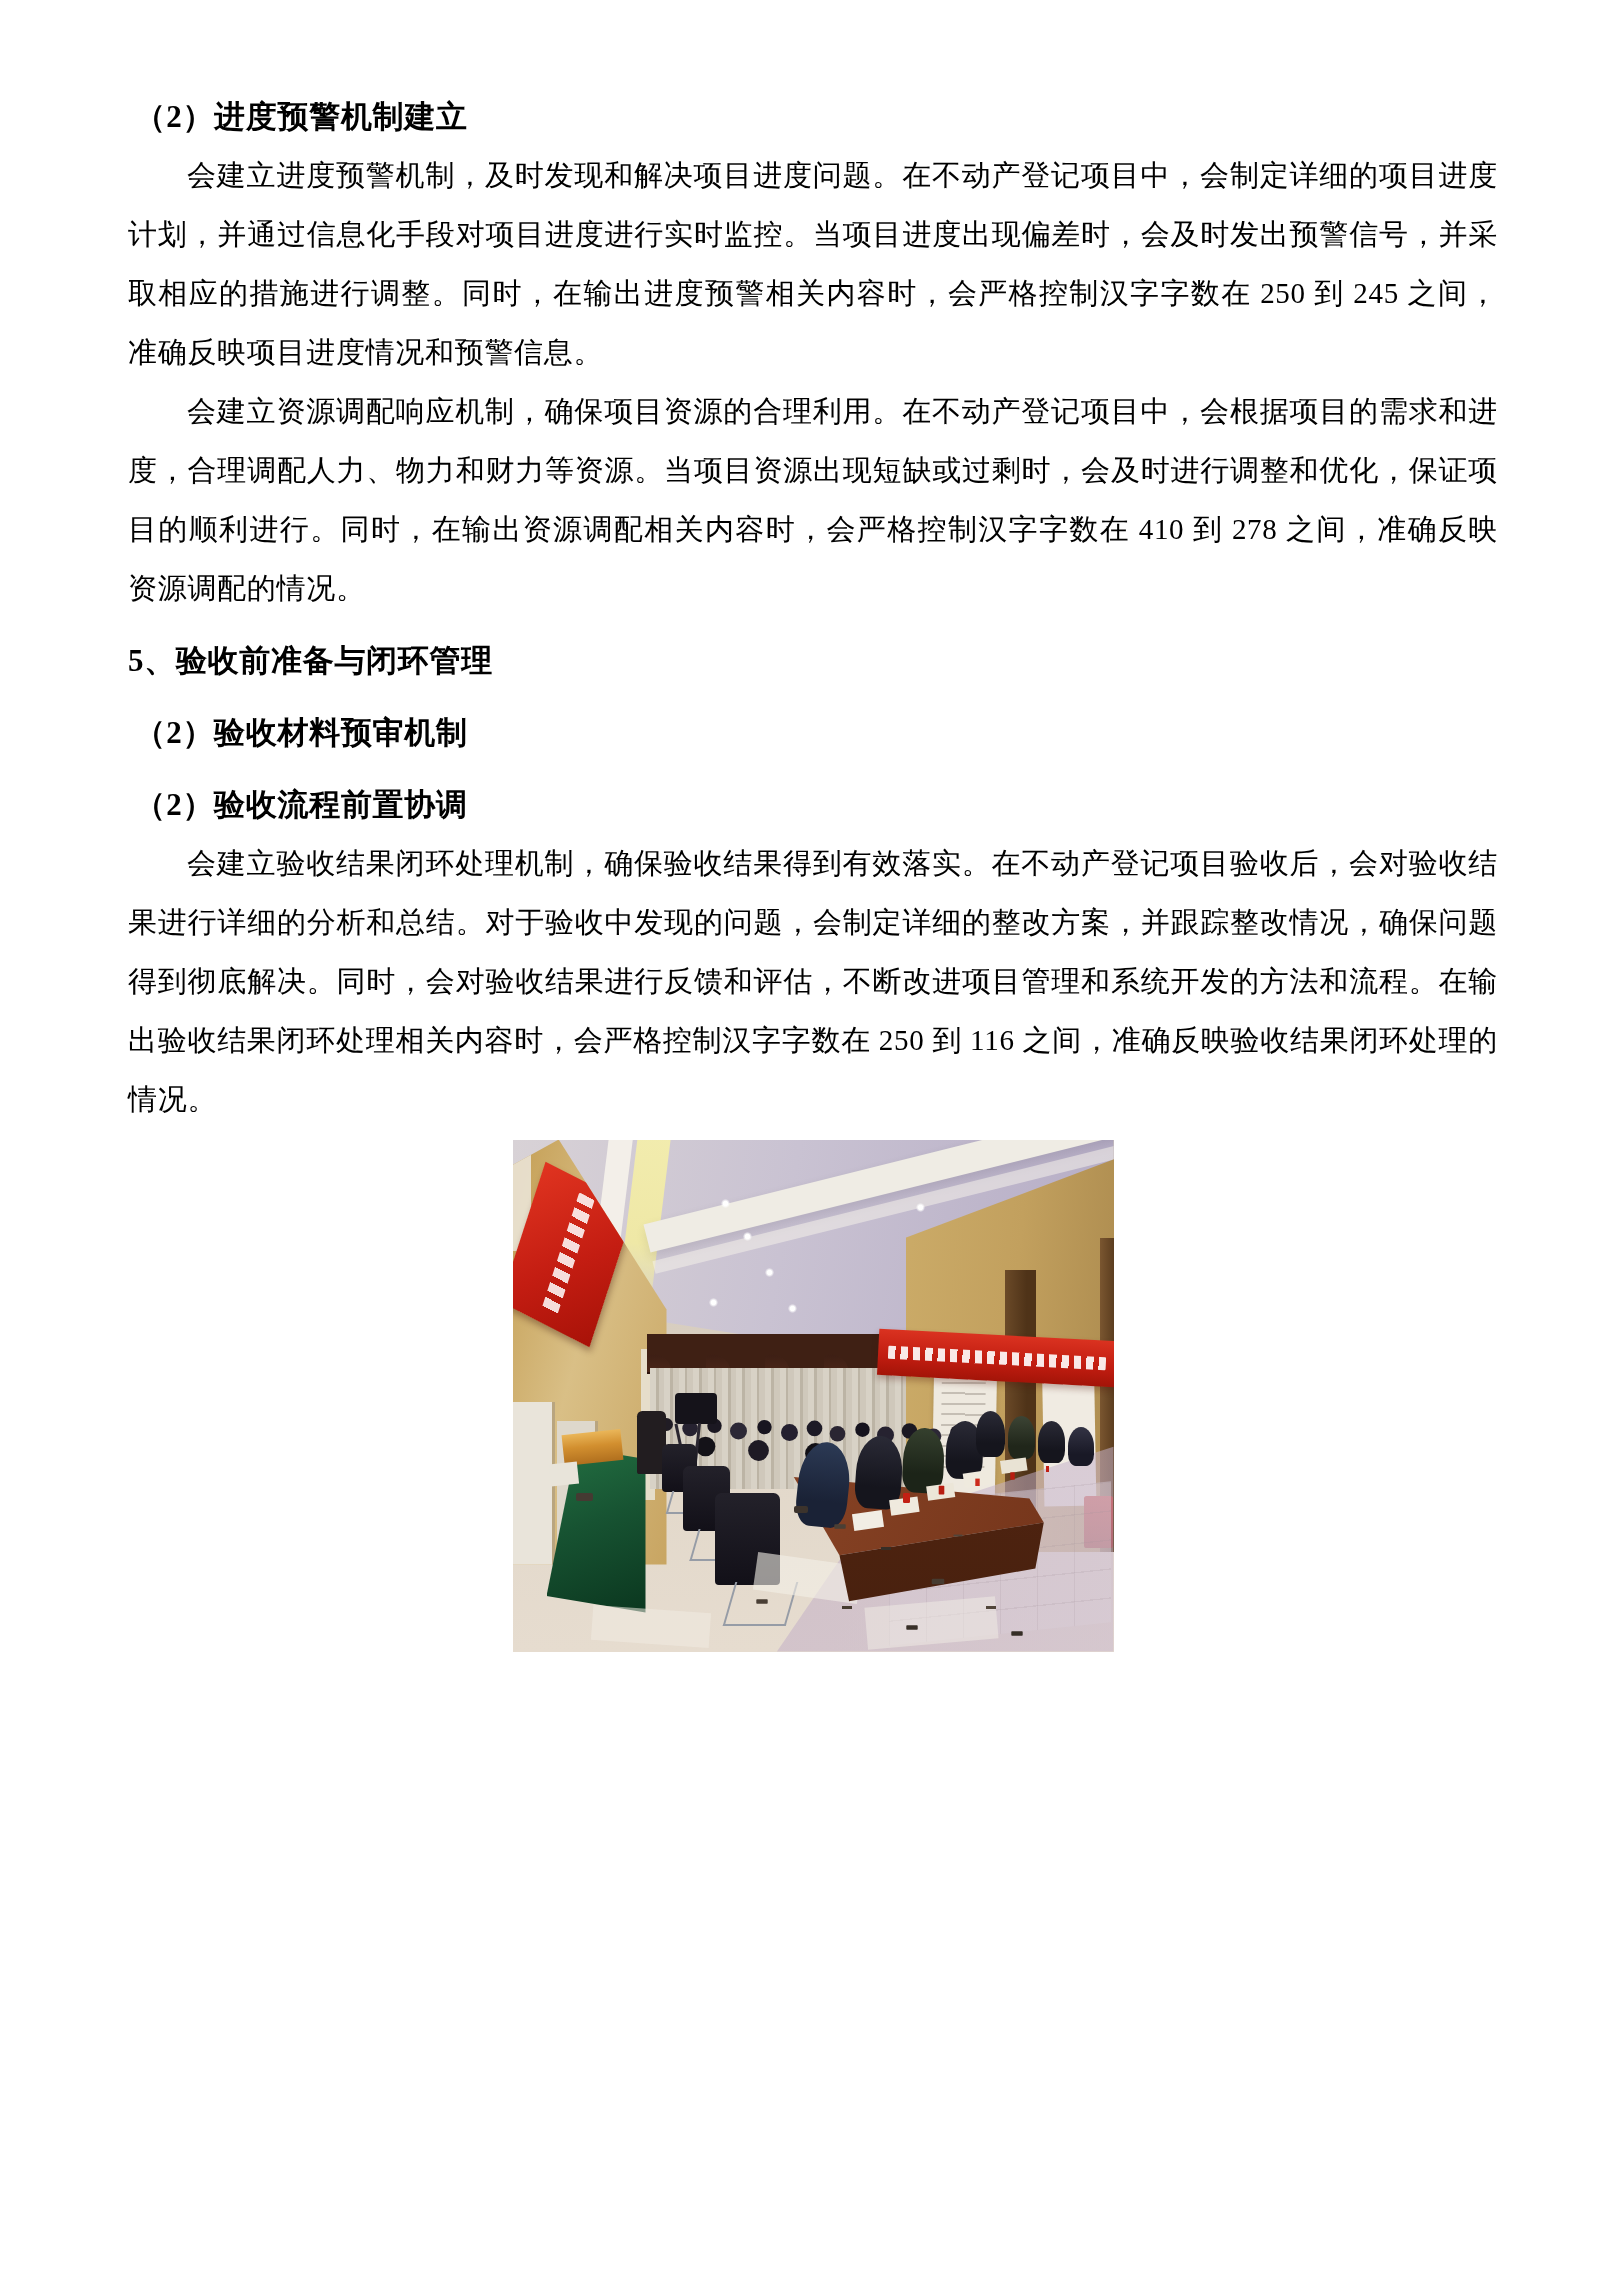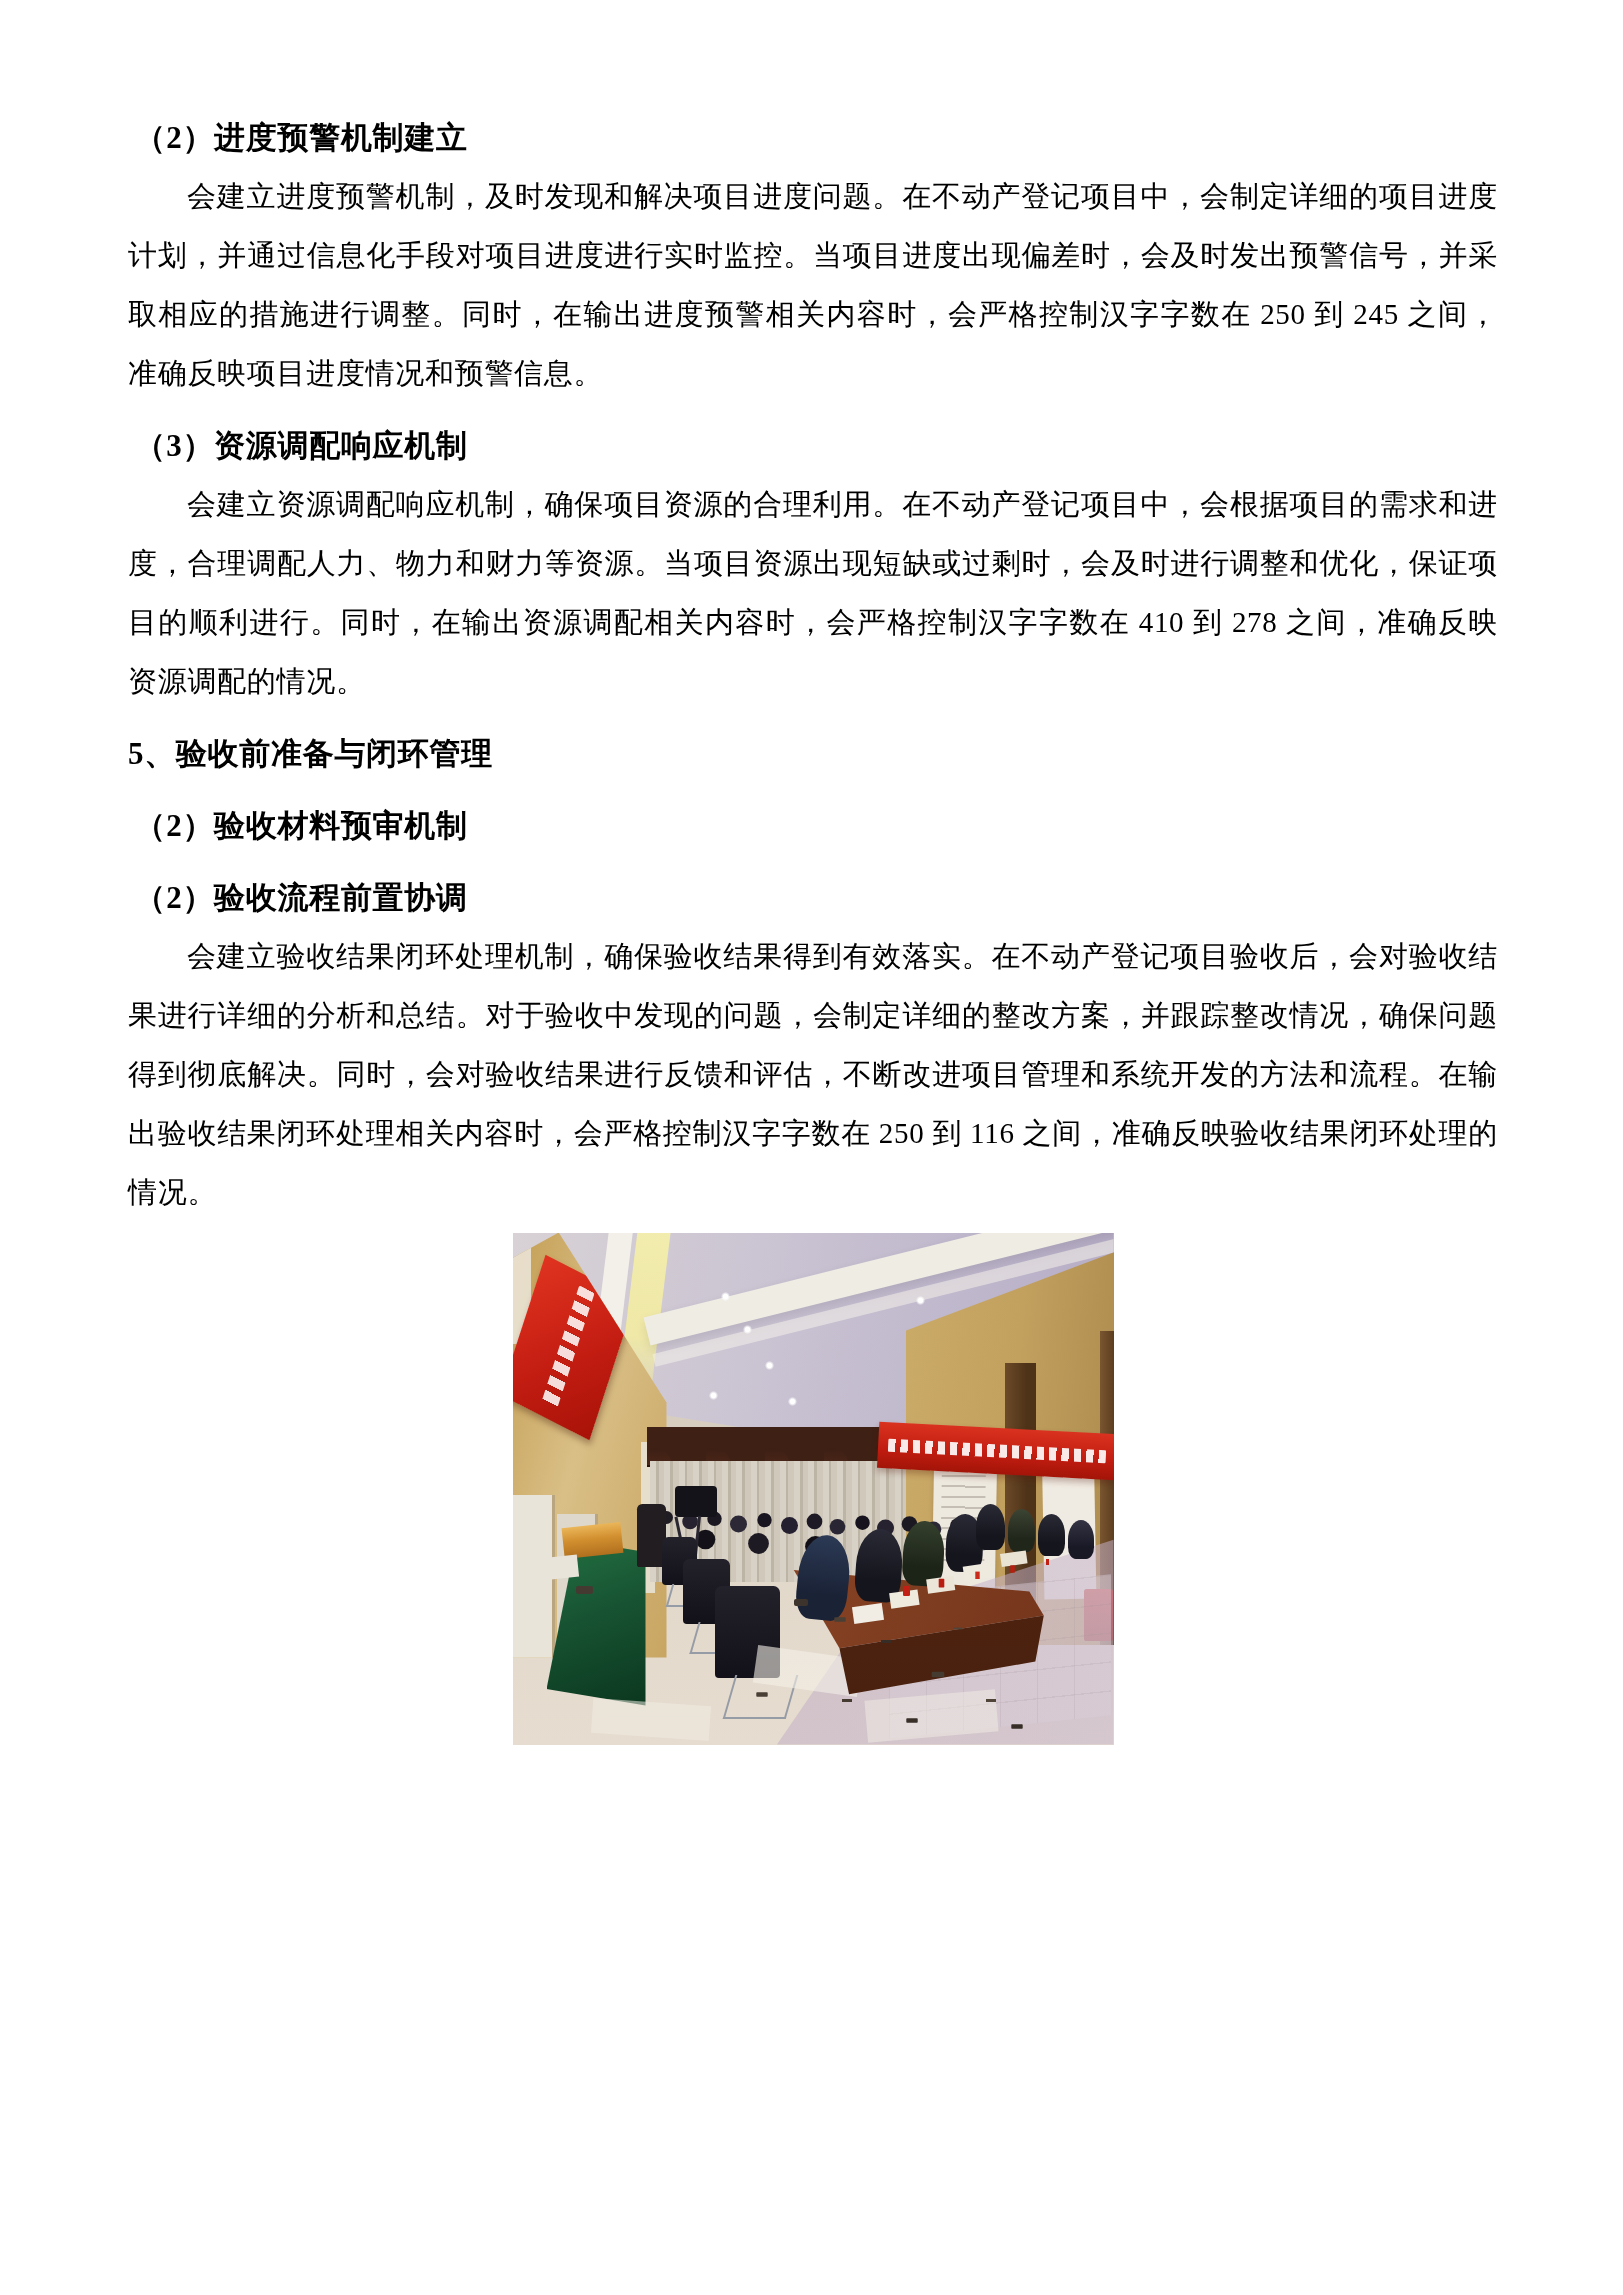--- a/index.html
+++ b/index.html
@@ -2,21 +2,21 @@
 <html style="font-size:10.5px"><head>
 <meta charset="utf-8">
 <style>
   html,body{margin:0;padding:0;background:#ffffff;}
   body{font-family:"Liberation Serif","DejaVu Serif",serif;color:#000;}
   .page{
     position:relative;
     width:1623px;
     min-height:2295px;
     box-sizing:border-box;
-    padding:95px 125px 39px 128px;
+    padding:74px 125px 39px 128px;
     background:#ffffff;
     overflow:hidden;
   }
   
   .doc-h{
     font-size:31px;
     font-weight:bold;
     line-height:59px;
     margin:13px 0 0 0;
     letter-spacing:0.7px;
@@ -194,21 +194,20 @@
       -39px 92px 0 -1.3px #4a3f35, 216px 124px 0 -1.3px #362e26, 157px 26px 0 -2.6px #51453a;}
 </style>
 </head>
 <body>
 
 <div class="page">
 
   <h3 class="doc-h paren">（2）进度预警机制建立</h3>
   <p class="doc-p">会建立进度预警机制，及时发现和解决项目进度问题。在不动产登记项目中，会制定详细的项目进度计划，并通过信息化手段对项目进度进行实时监控。当项目进度出现偏差时，会及时发出预警信号，并采取相应的措施进行调整。同时，在输出进度预警相关内容时，会严格控制汉字字数在 250 到 245 之间，准确反映项目进度情况和预警信息。</p>
 
-  <h3 class="doc-h paren">（3）资源调配响应机制</h3>
   <p class="doc-p">会建立资源调配响应机制，确保项目资源的合理利用。在不动产登记项目中，会根据项目的需求和进度，合理调配人力、物力和财力等资源。当项目资源出现短缺或过剩时，会及时进行调整和优化，保证项目的顺利进行。同时，在输出资源调配相关内容时，会严格控制汉字字数在 410 到 278 之间，准确反映资源调配的情况。</p>
 
   <h2 class="doc-h">5、验收前准备与闭环管理</h2>
 
   <h3 class="doc-h paren">（2）验收材料预审机制</h3>
 
   <h3 class="doc-h paren">（2）验收流程前置协调</h3>
   <p class="doc-p">会建立验收结果闭环处理机制，确保验收结果得到有效落实。在不动产登记项目验收后，会对验收结果进行详细的分析和总结。对于验收中发现的问题，会制定详细的整改方案，并跟踪整改情况，确保问题得到彻底解决。同时，会对验收结果进行反馈和评估，不断改进项目管理和系统开发的方法和流程。在输出验收结果闭环处理相关内容时，会严格控制汉字字数在 250 到 116 之间，准确反映验收结果闭环处理的情况。</p>
 
   <figure class="photo" style="--banner-red: #c8231a; --ceiling-lavender: #c2bacf; --cove-white: #f2efe9; --glow-yellow: #eee9a8; --wall-tan: #c2a05e; --wood-brown: #5f3d20; --curtain-light: #d5cfc3; --valance-brown: #402016; --table-brown: #8a4526; --floor-cream: #ddd3c4; --floor-lilac: #c0afc0; --chair-black: #17161a; --green-cloth: #1c5a36; --box-orange: #d28f2f;">

